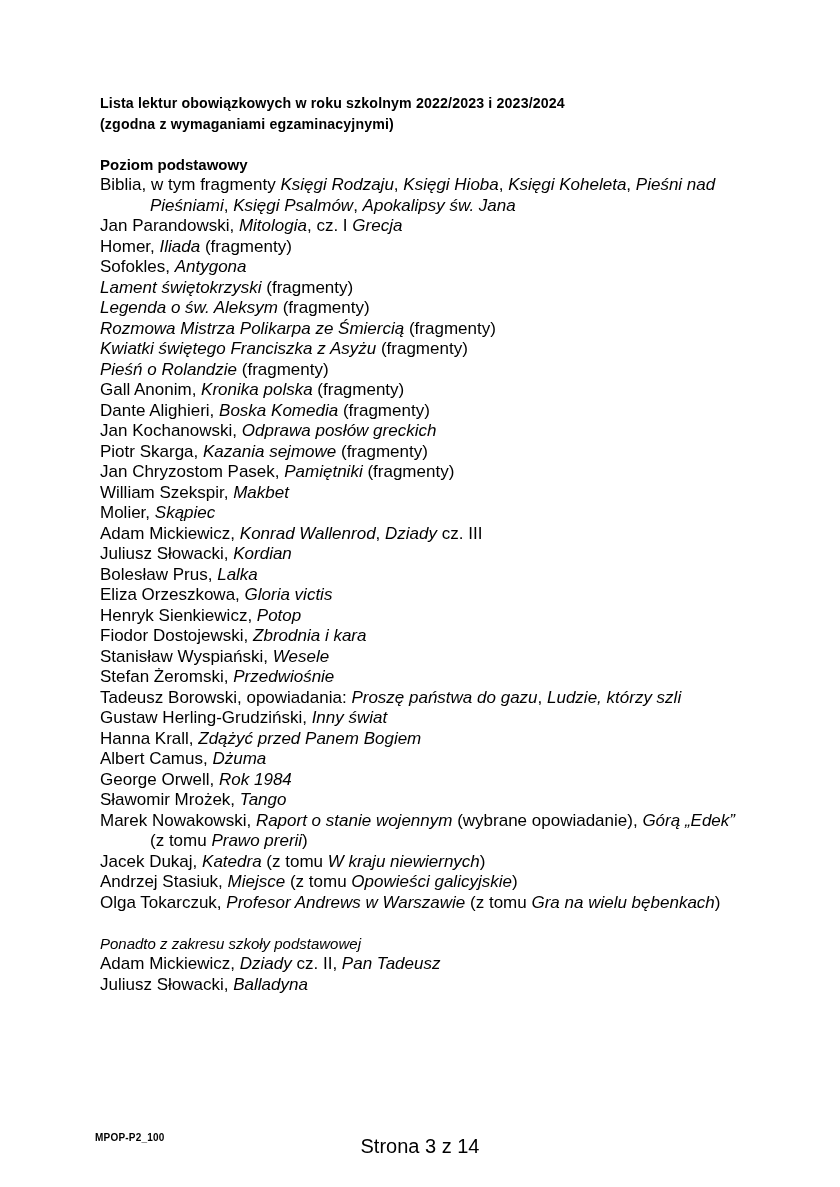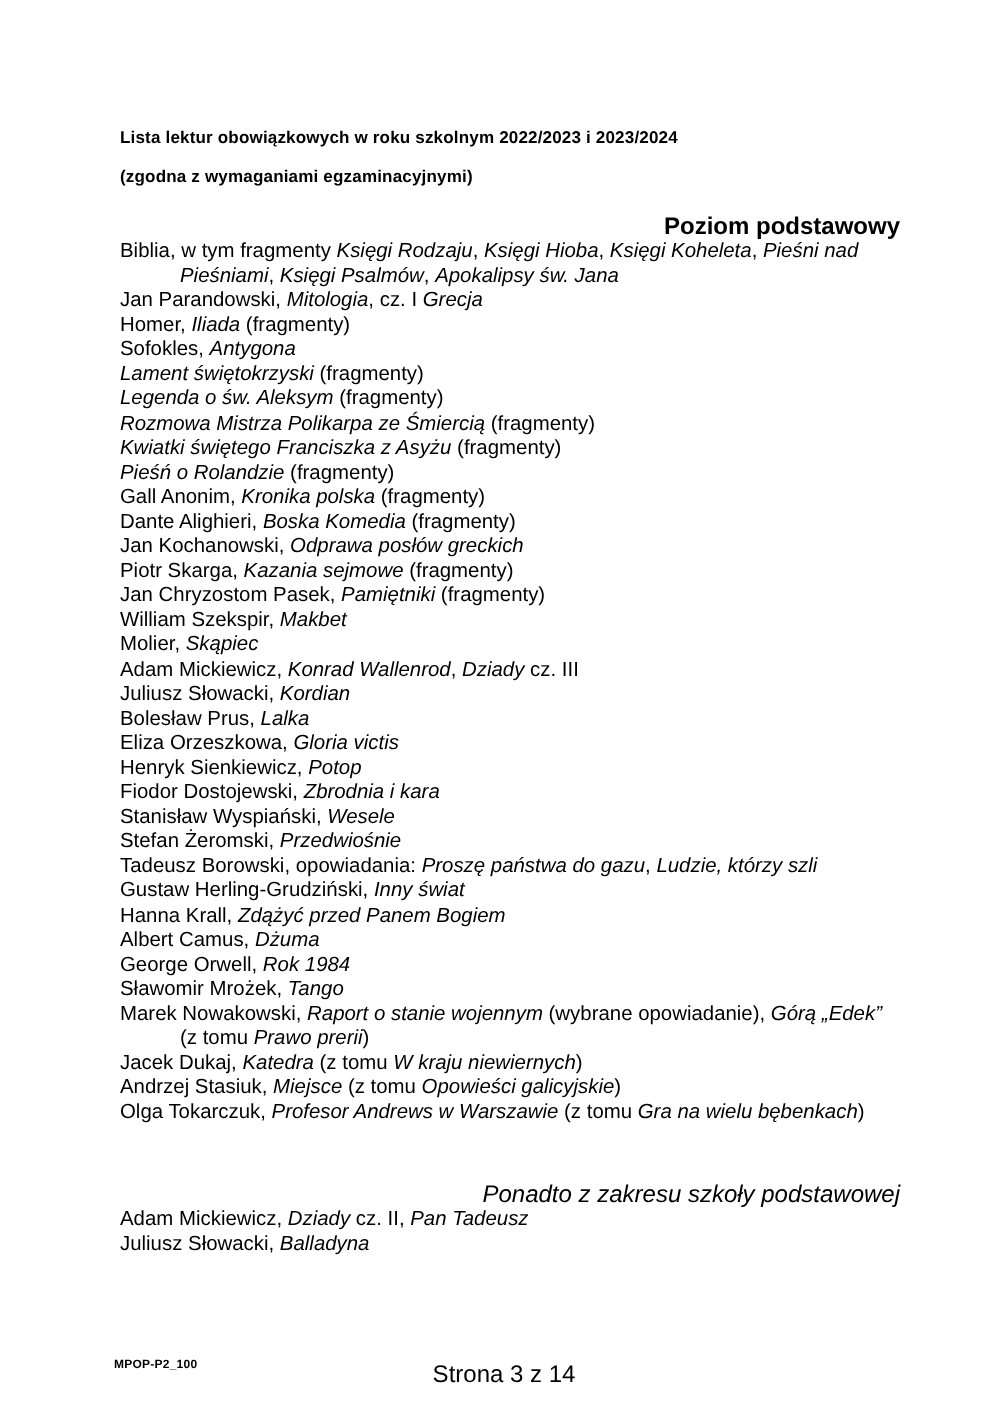--- a/index.html
+++ b/index.html
@@ -25,28 +25,26 @@
     left: 100px;
     top: 93px;
     width: 650px;
   }
   .doc-title {
     font-size: 14.2px;
     font-weight: bold;
     line-height: 20.5px;
     letter-spacing: 0.01em;
     white-space: nowrap;
-    margin-top: 12px;
   }
   .section-head {
-    font-size: 20px;
+    font-size: 15px;
     font-weight: bold;
     line-height: 20.5px;
     white-space: nowrap;
-    text-align: right;
   }
   .spacer {
     height: 20.5px;
   }
   .entry {
     font-size: 17px;
     line-height: 20.5px;
     text-indent: -50px;
     padding-left: 50px;
     
@@ -115,21 +113,21 @@
         <div class="entry"><span>Gustaw Herling-Grudziński, </span><i>Inny świat</i></div>
         <div class="entry"><span>Hanna Krall, </span><i>Zdążyć przed Panem Bogiem</i></div>
         <div class="entry"><span>Albert Camus, </span><i>Dżuma</i></div>
         <div class="entry"><span>George Orwell, </span><i>Rok 1984</i></div>
         <div class="entry"><span>Sławomir Mrożek, </span><i>Tango</i></div>
         <div class="entry"><span>Marek Nowakowski, </span><i>Raport o stanie wojennym</i><span> (wybrane opowiadanie), </span><i>Górą „Edek”</i><span> (z tomu </span><i>Prawo prerii</i><span>)</span></div>
         <div class="entry"><span>Jacek Dukaj, </span><i>Katedra</i><span> (z tomu </span><i>W kraju niewiernych</i><span>)</span></div>
         <div class="entry"><span>Andrzej Stasiuk, </span><i>Miejsce</i><span> (z tomu </span><i>Opowieści galicyjskie</i><span>)</span></div>
         <div class="entry"><span>Olga Tokarczuk, </span><i>Profesor Andrews w Warszawie</i><span> (z tomu </span><i>Gra na wielu bębenkach</i><span>)</span></div>
         <div class="spacer"></div>
-        <div class="section-head" style="font-weight: normal; font-style: italic; margin-top: 28px;">Ponadto z zakresu szkoły podstawowej</div>
+        <div class="section-head" style="font-weight: normal; font-style: italic;">Ponadto z zakresu szkoły podstawowej</div>
         <div class="entry"><span>Adam Mickiewicz, </span><i>Dziady</i><span> cz. II, </span><i>Pan Tadeusz</i></div>
         <div class="entry"><span>Juliusz Słowacki, </span><i>Balladyna</i></div>
       </div>
 
   </div>
 
   <div class="footer-page">Strona 3 z 14</div>
 
   <div class="footer-code">MPOP-P2_100</div>
 

